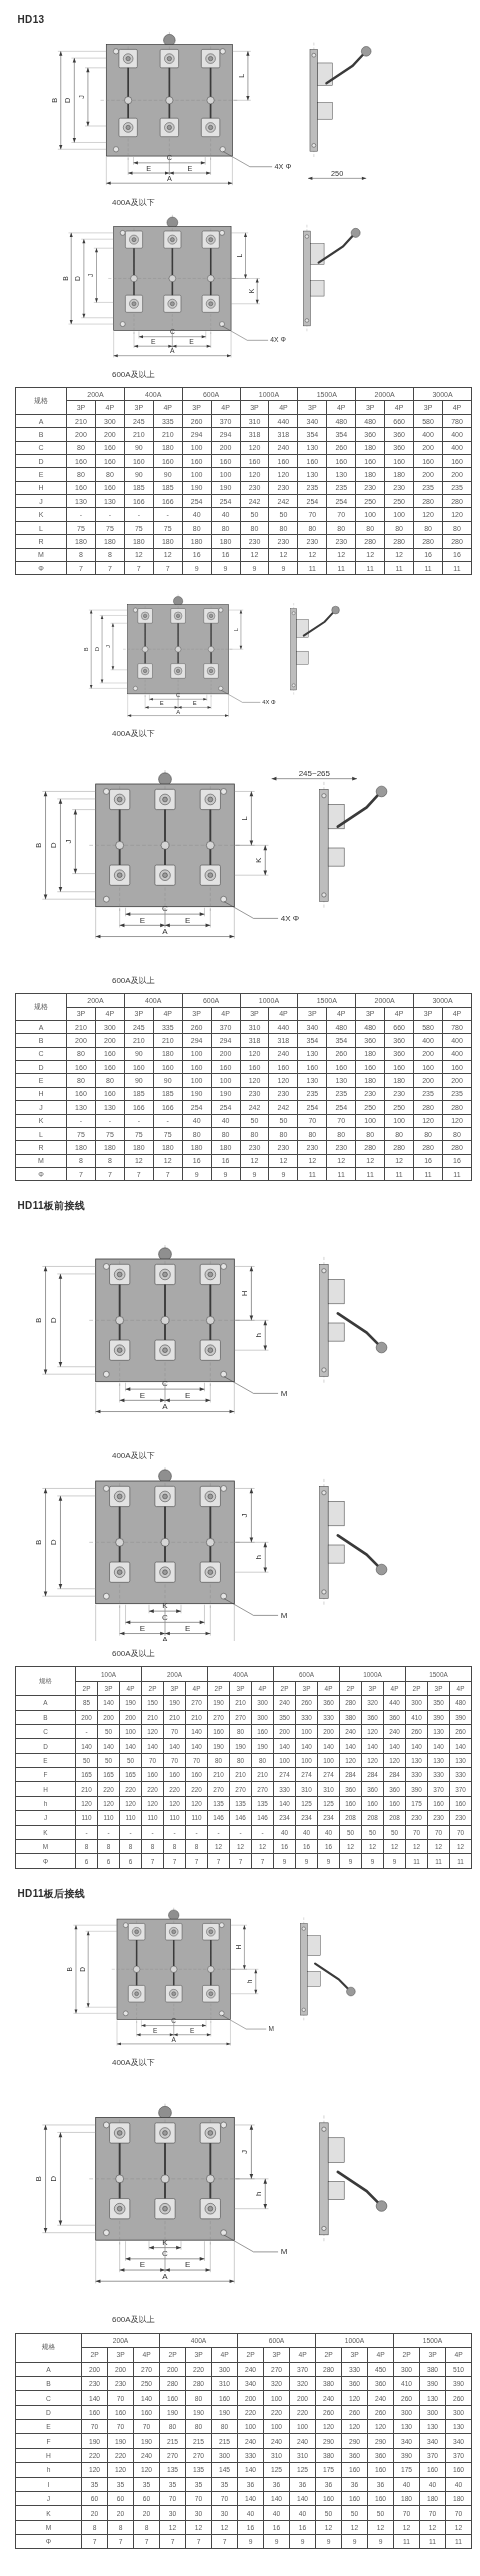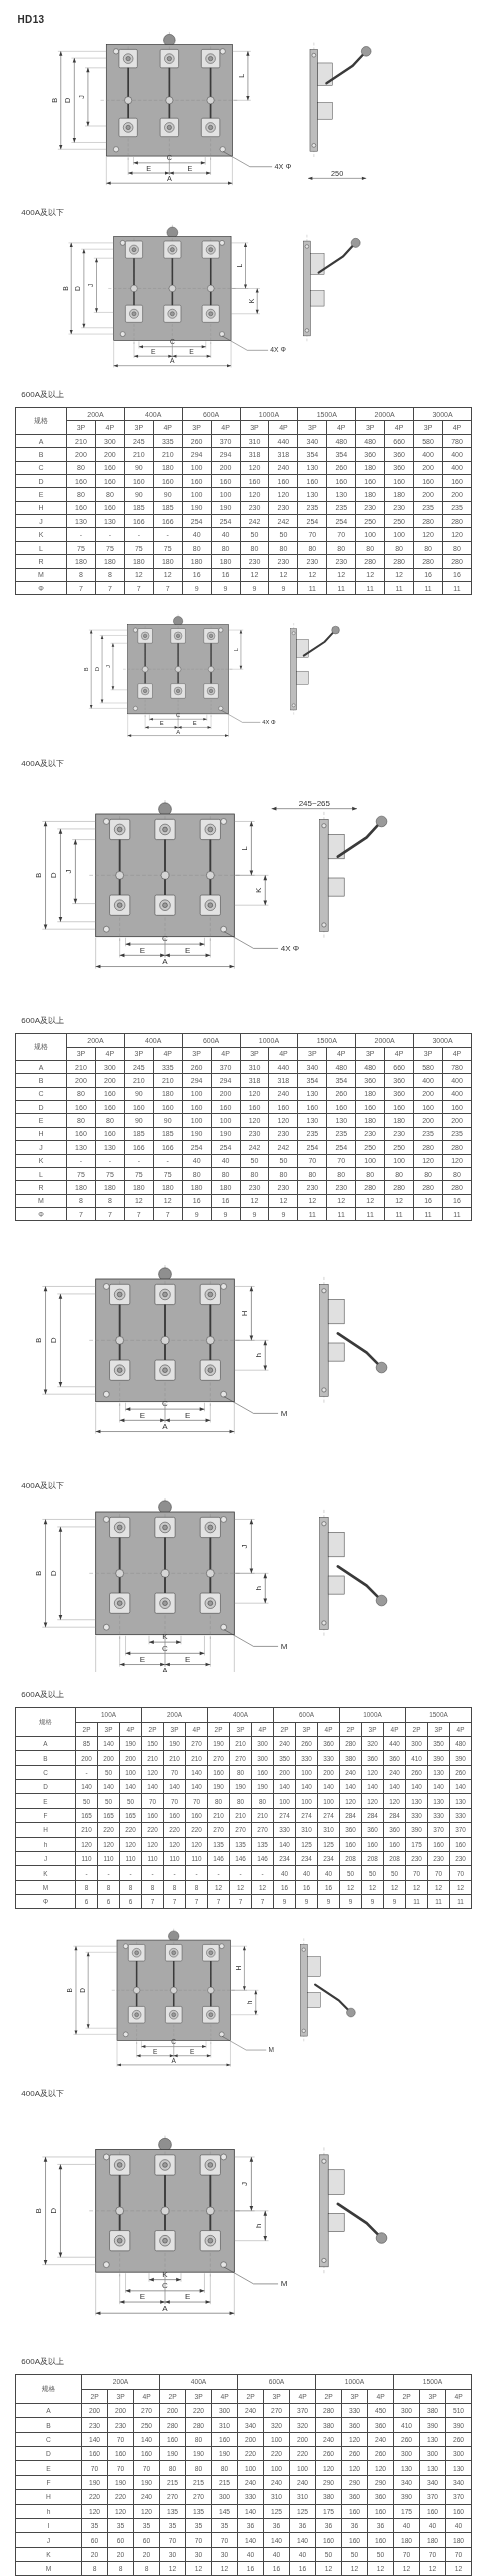--- a/index.html
+++ b/index.html
@@ -1,20 +1,20 @@
 <!DOCTYPE html>
 <html style="font-size:8.5px"><head>
 <meta charset="utf-8">
 <style>
   html,body{margin:0;padding:0;background:#ffffff;}
   .page{width:440px;font-family:"Liberation Sans","DejaVu Sans",sans-serif;}
   .sec-title{font-size:10px;font-weight:700;color:#2d2d2d;margin:14px 0 5.3px 17.6px;letter-spacing:0.3px;}
   .fig{margin:0 0 4.3px 21.3px;}
   .drawing svg{display:block;}
-  figcaption{width:224px;text-align:left;font-size:8px;color:#3d3d3d;margin-top:17px;}
+  figcaption{width:224px;text-align:center;font-size:8px;color:#3d3d3d;margin-top:7px;}
   .tablewrap{margin:7.5px 0 18px 15px;}
   table{border-collapse:collapse;table-layout:fixed;width:457px;color:#5c5c5c;border:1.1px solid #474747;}
   th,td{border:0.5px solid #474747;text-align:center;font-weight:400;font-size:7px;padding:2.7px 0.5px;overflow:hidden;white-space:nowrap;}
   .t-wide th,.t-wide td{font-size:6.4px;padding:3.2px 0;}
   .t-mid th,.t-mid td{font-size:6.7px;padding:3.2px 0;}
 </style>
 </head>
 <body>
 
 <div class="page">
@@ -978,20 +978,21 @@
               <td>11</td>
               <td>11</td>
               <td>11</td>
             </tr>
           </tbody>
         </table>
       </div>
   </section>
 
   <section>
+    <h2 class="sec-title">HD11板前接线</h2>
     <figure class="fig">
       <div class="drawing">
           <svg width="384" height="224" viewBox="0 0 720 330" preserveAspectRatio="xMidYMid meet" font-family="Liberation Sans, DejaVu Sans, sans-serif">
             <g>
               <line x1="270" y1="4" x2="270" y2="42" stroke="#888" stroke-width="0.8" stroke-dasharray="6 3"></line>
               <circle cx="270" cy="21" r="12" fill="#8f8f8f" stroke="#3a3a3a"></circle>
               <rect x="140" y="30" width="260" height="230" fill="#a9a9a9" stroke="#3a3a3a" stroke-width="1.5"></rect>
               <circle cx="160" cy="44" r="5.5" fill="#e5e5e5" stroke="#3a3a3a"></circle>
               <circle cx="380" cy="44" r="5.5" fill="#e5e5e5" stroke="#3a3a3a"></circle>
               <circle cx="160" cy="246" r="5.5" fill="#e5e5e5" stroke="#3a3a3a"></circle>
@@ -1511,20 +1512,21 @@
               <td>11</td>
               <td>11</td>
               <td>11</td>
             </tr>
           </tbody>
         </table>
       </div>
   </section>
 
   <section>
+    <h2 class="sec-title">HD11板后接线</h2>
     <figure class="fig">
       <div class="drawing">
           <svg width="384" height="144" viewBox="0 0 720 330" preserveAspectRatio="xMidYMid meet" font-family="Liberation Sans, DejaVu Sans, sans-serif">
             <g>
               <line x1="270" y1="4" x2="270" y2="42" stroke="#888" stroke-width="0.8" stroke-dasharray="6 3"></line>
               <circle cx="270" cy="21" r="12" fill="#8f8f8f" stroke="#3a3a3a"></circle>
               <rect x="140" y="30" width="260" height="230" fill="#a9a9a9" stroke="#3a3a3a" stroke-width="1.5"></rect>
               <circle cx="160" cy="44" r="5.5" fill="#e5e5e5" stroke="#3a3a3a"></circle>
               <circle cx="380" cy="44" r="5.5" fill="#e5e5e5" stroke="#3a3a3a"></circle>
               <circle cx="160" cy="246" r="5.5" fill="#e5e5e5" stroke="#3a3a3a"></circle>

